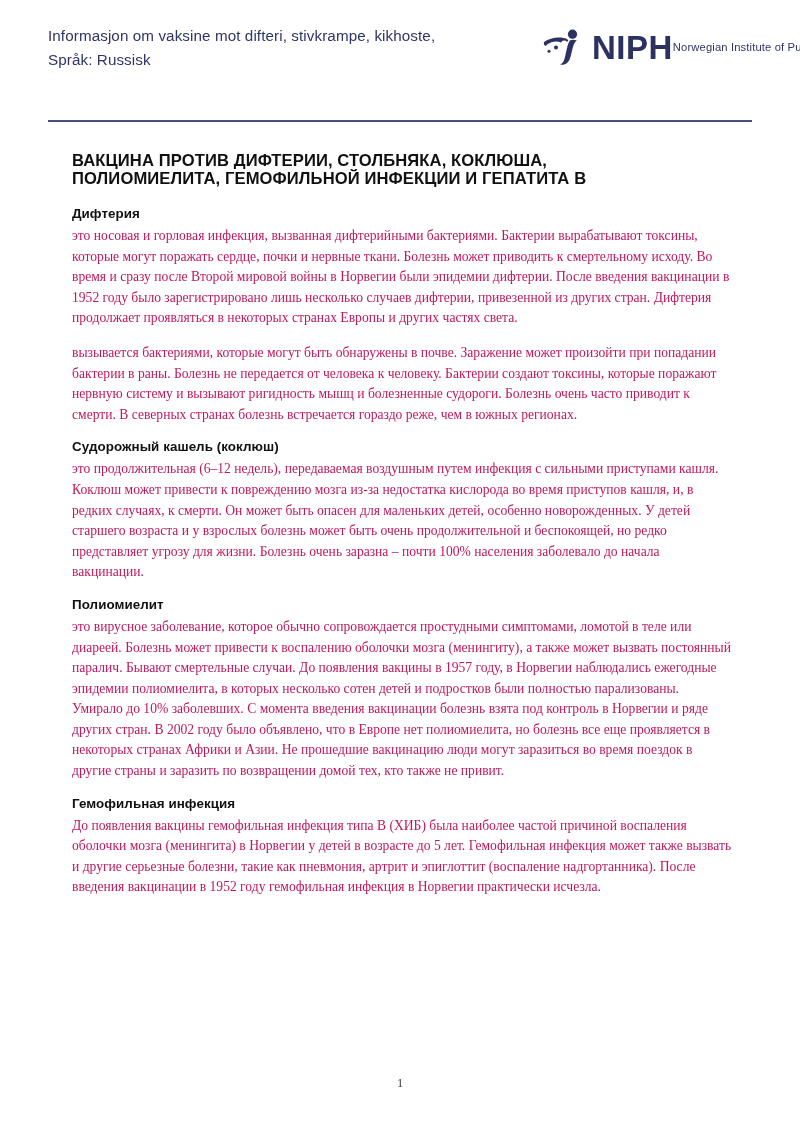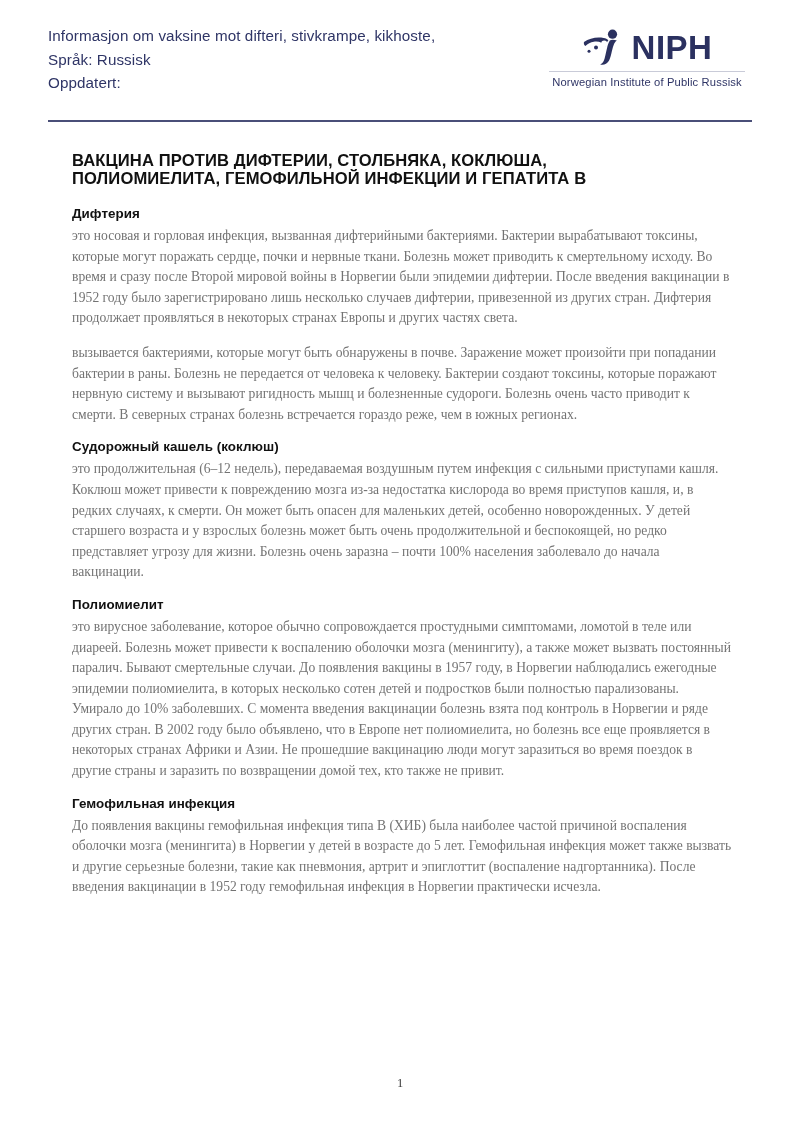--- a/index.html
+++ b/index.html
@@ -55,21 +55,20 @@
   .row-updated .updated {
     flex: 1;
   }
 
   .header-right {
     width: 210px;
     padding-top: 4px;
   }
   .logo-block {
     display: flex;
-    flex-direction: column;
     align-items: center;
   }
   .logo-top {
     display: flex;
     align-items: center;
     gap: 8px;
   }
   .logo-mark {
     width: 42px;
     height: 38px;
@@ -131,21 +130,21 @@
     font-size: 13.4px;
     font-weight: 700;
     color: #111;
     margin: 0 0 5px 0;
     letter-spacing: 0.05px;
   }
   .section-body {
     font-family: "Liberation Serif", "DejaVu Serif", serif;
     font-size: 13.6px;
     line-height: 20.6px;
-    color: #737373;
+    color: #be185d;
     margin: 0;
     text-align: left;
   }
   .section + .section { margin-top: 13px; }
 
   
   .footer {
     position: absolute;
     left: 0;
     top: 1076px;
@@ -160,21 +159,20 @@
 <body>
 
 <div class="page">
 
   <div class="header">
 
     <div class="header-left">
       <span class="doc-title-line">Informasjon om vaksine mot difteri, stivkrampe, kikhoste,</span>
       <span class="doc-title-line">Språk: Russisk</span>
       <span class="row-updated">
-        <span class="updated">Oppdatert:</span>
       </span>
     </div>
 
     <div class="header-right">
       <div class="logo-block">
         <div class="logo-top">
           <span class="logo-mark">
             <svg width="42" height="38" viewBox="0 0 42 38" xmlns="http://www.w3.org/2000/svg">
 
               <circle cx="30.5" cy="6.2" r="4.6" fill="#2b3160"></circle>

